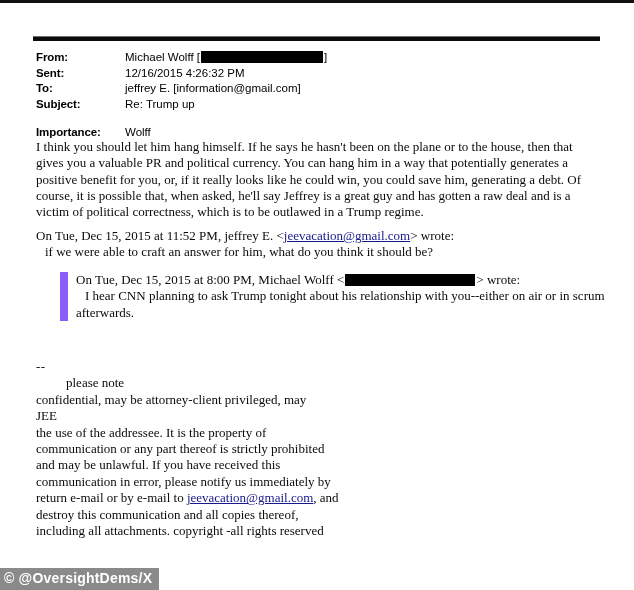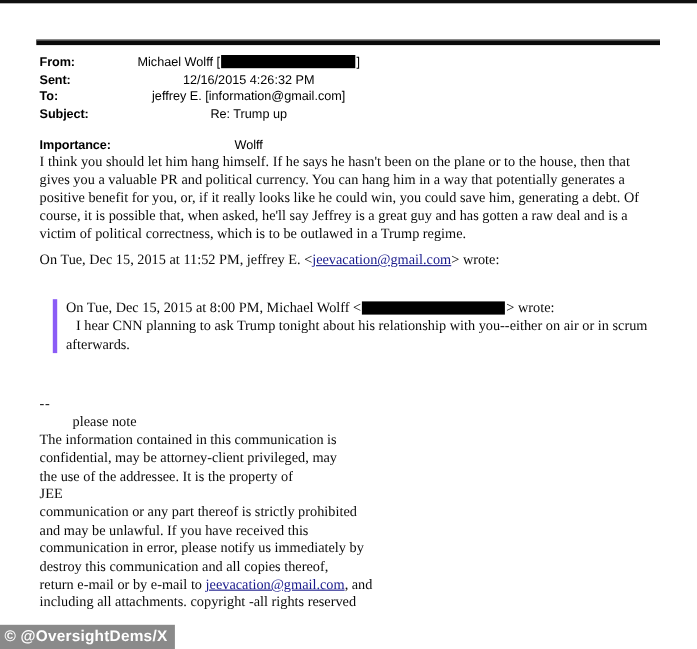--- a/index.html
+++ b/index.html
@@ -57,21 +57,20 @@
     vertical-align: top;
     white-space: nowrap;
   }
   .hdr-label {
     font-weight: bold;
     width: 89px;
     letter-spacing: -0.1px;
   }
   .hdr-value {
     font-weight: normal;
-    text-align: center;
   }
   .hdr-spacer td { height: 13px; }
 
   .redaction-inline {
     display: inline-block;
     vertical-align: -2px;
     background: #000000;
     height: 12px;
     width: 122px;
     margin: 0 1px;
@@ -93,24 +92,24 @@
     text-align: left;
   }
   #main-paragraph { top: 139px; width: 566px; }
 
   #quote-one { top: 228px; width: 566px; }
   .quote-reply-line { white-space: nowrap; }
   .quote-body-line { padding-left: 9px; }
 
   #quote-two {
     top: 272px;
-    left: 48px;
+    left: 60px;
     width: 556px;
     padding-left: 8px;
-    border-left: 4px solid #8b5cf6;
+    border-left: 8px solid #8b5cf6;
   }
 
   #signature-block {
     top: 359px;
     width: 420px;
     line-height: 16.4px;
   }
   .sig-dashes { letter-spacing: 0.5px; }
   .sig-indent { padding-left: 30px; }
 
@@ -170,38 +169,38 @@
       <td class="hdr-label">Importance:</td>
       <td class="hdr-value">Wolff</td>
     </tr>
   </tbody>
     </table>
 
   <div class="body-copy" id="main-paragraph">I think you should let him hang himself. If he says he hasn't been on the plane or to the house, then that gives you a valuable PR and political currency. You can hang him in a way that potentially generates a positive benefit for you, or, if it really looks like he could win, you could save him, generating a debt. Of course, it is possible that, when asked, he'll say Jeffrey is a great guy and has gotten a raw deal and is a victim of political correctness, which is to be outlawed in a Trump regime.</div>
 
   <div class="body-copy" id="quote-one">
     <div class="quote-reply-line"><span>On Tue, Dec 15, 2015 at 11:52 PM, jeffrey E. &lt;</span><span class="maillink">jeevacation@gmail.com</span><span>&gt; wrote:</span></div>
+    <div class="quote-body-line">if we were able to craft an answer for him,  what do you think it should be?</div>
   </div>
 
   <div class="body-copy" id="quote-two">
     <div class="quote-reply-line"><span>On Tue, Dec 15, 2015 at 8:00 PM, Michael Wolff &lt;</span><span class="redaction-inline small"></span><span>&gt; wrote:</span></div>
     <div class="quote-body-line">I hear CNN planning to ask Trump tonight about his relationship with you--either on air or in scrum</div>
     <div>afterwards.</div>
   </div>
 
   <div class="body-copy" id="signature-block">
     <div class="sig-dashes">--</div>
     <div class="sig-indent">please note</div>
-    <div>The information contained in this communication is</div>
     <div>confidential, may be attorney-client privileged, may</div>
+    <div>JEE</div>
     <div>the use of the addressee. It is the property of</div>
-    <div>JEE</div>
     <div>communication or any part thereof is strictly prohibited</div>
     <div>and may be unlawful. If you have received this</div>
     <div>communication in error, please notify us immediately by</div>
+    <div><span>return e-mail or by e-mail to </span><span class="maillink">jeevacation@gmail.com</span><span>, and</span></div>
     <div>destroy this communication and all copies thereof,</div>
-    <div><span>return e-mail or by e-mail to </span><span class="maillink">jeevacation@gmail.com</span><span>, and</span></div>
     <div>including all attachments. copyright -all rights reserved</div>
   </div>
 
   <div class="watermark">© @OversightDems/X</div>
 
 </div>
 
 </body></html>

